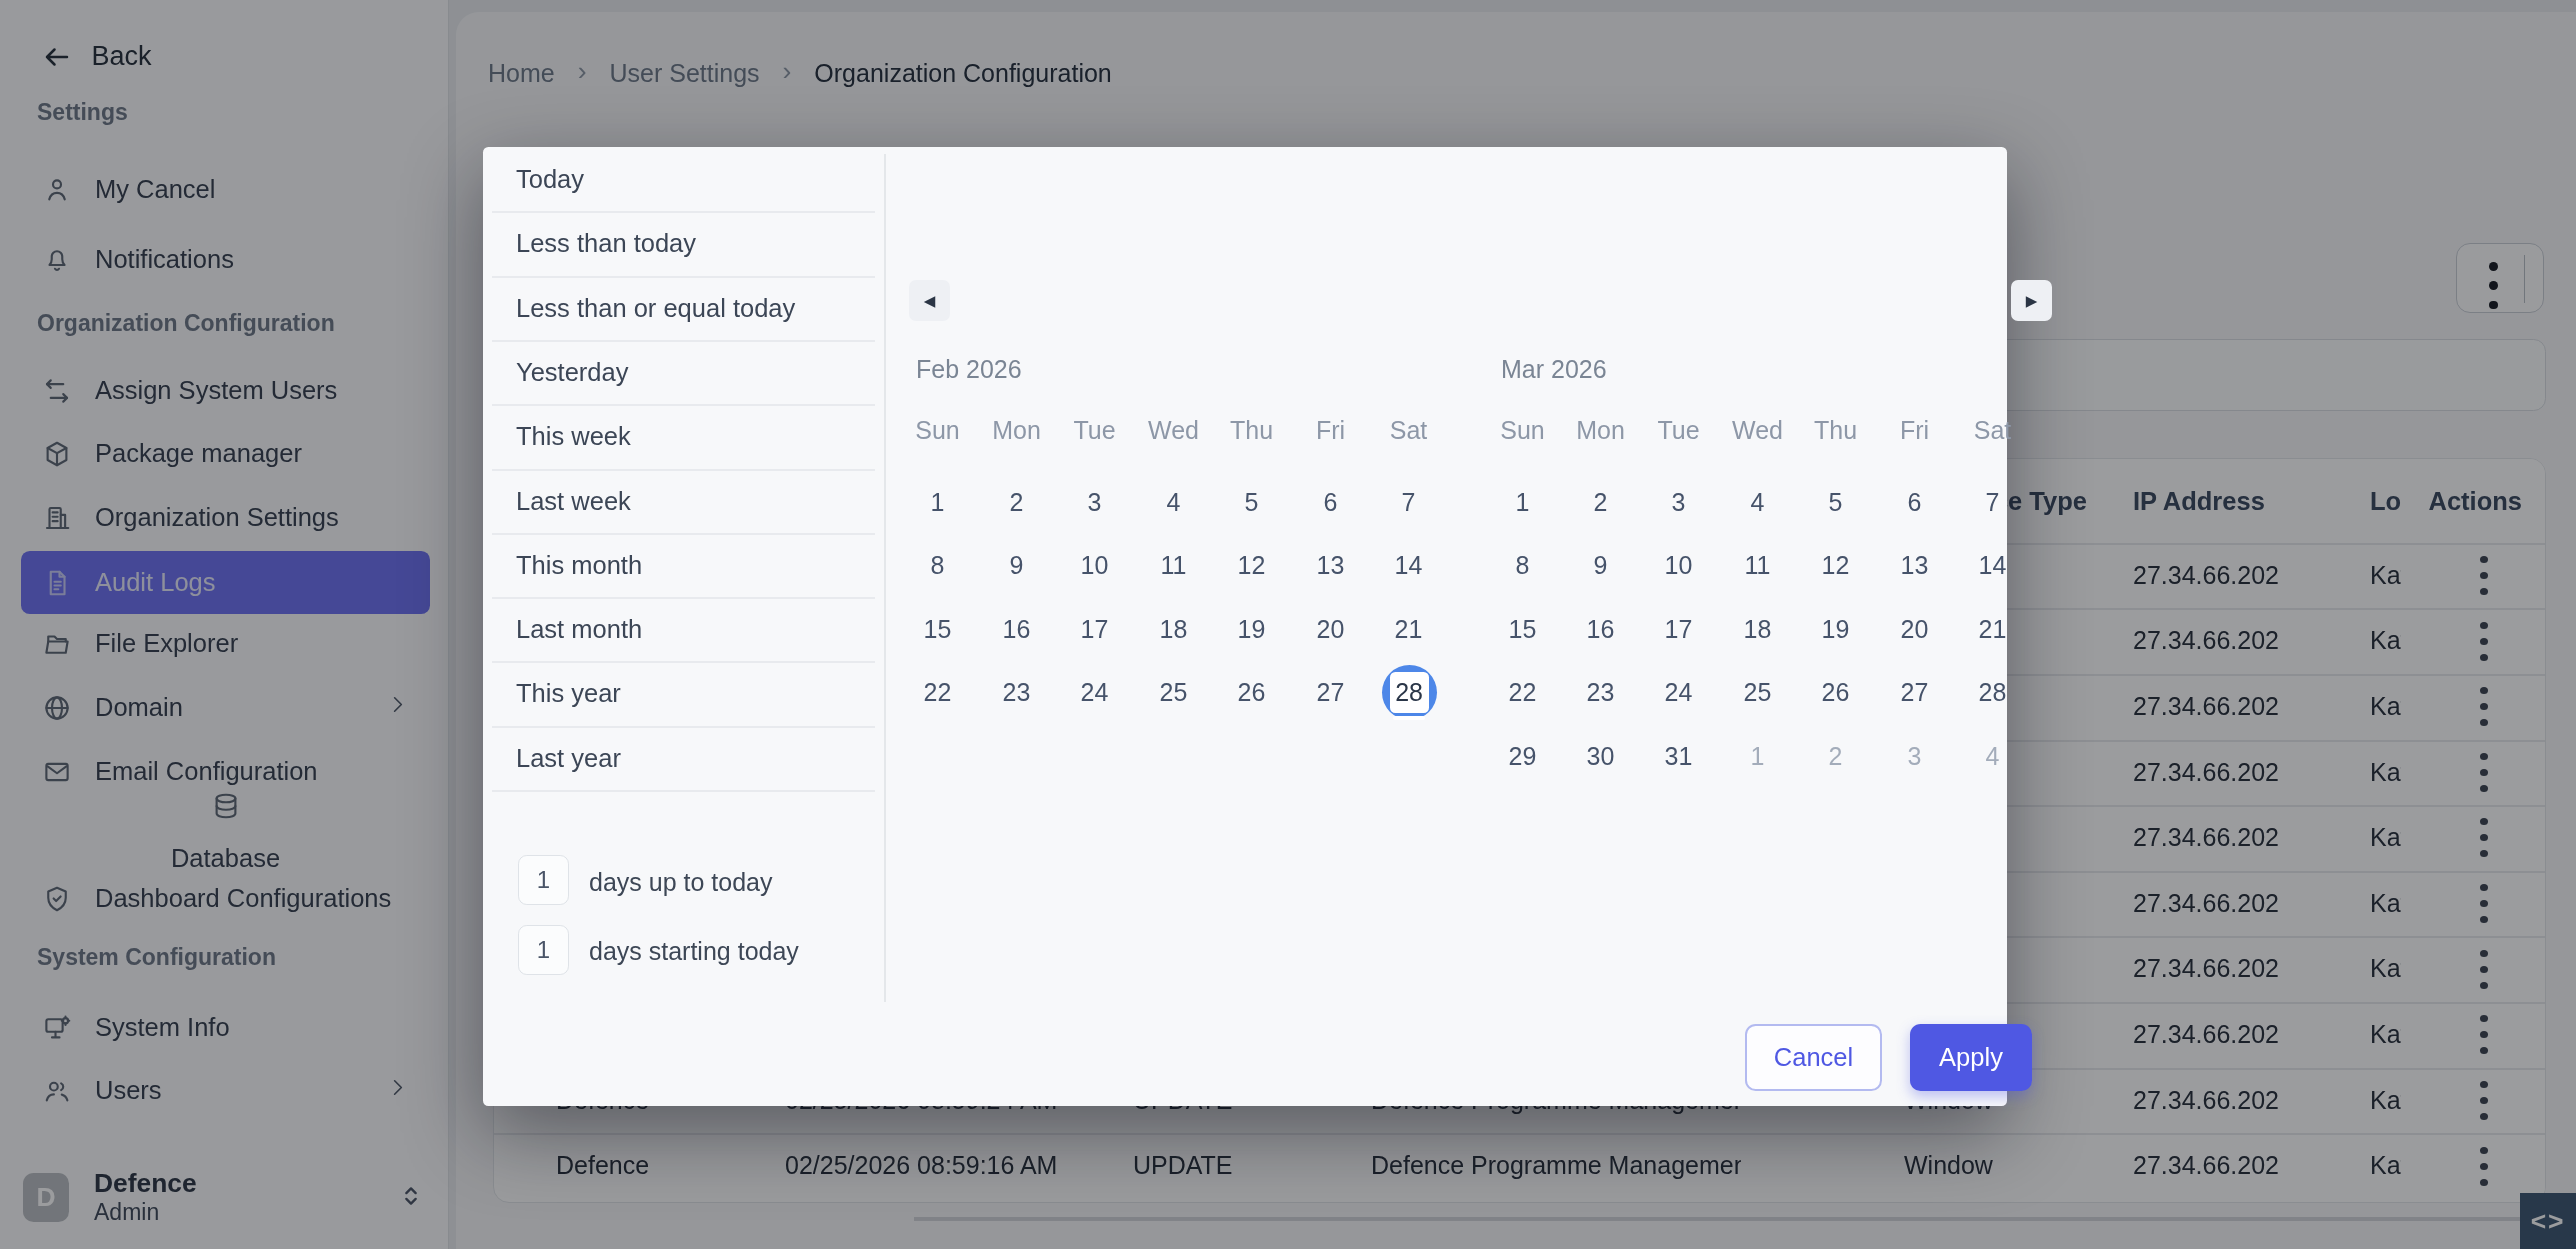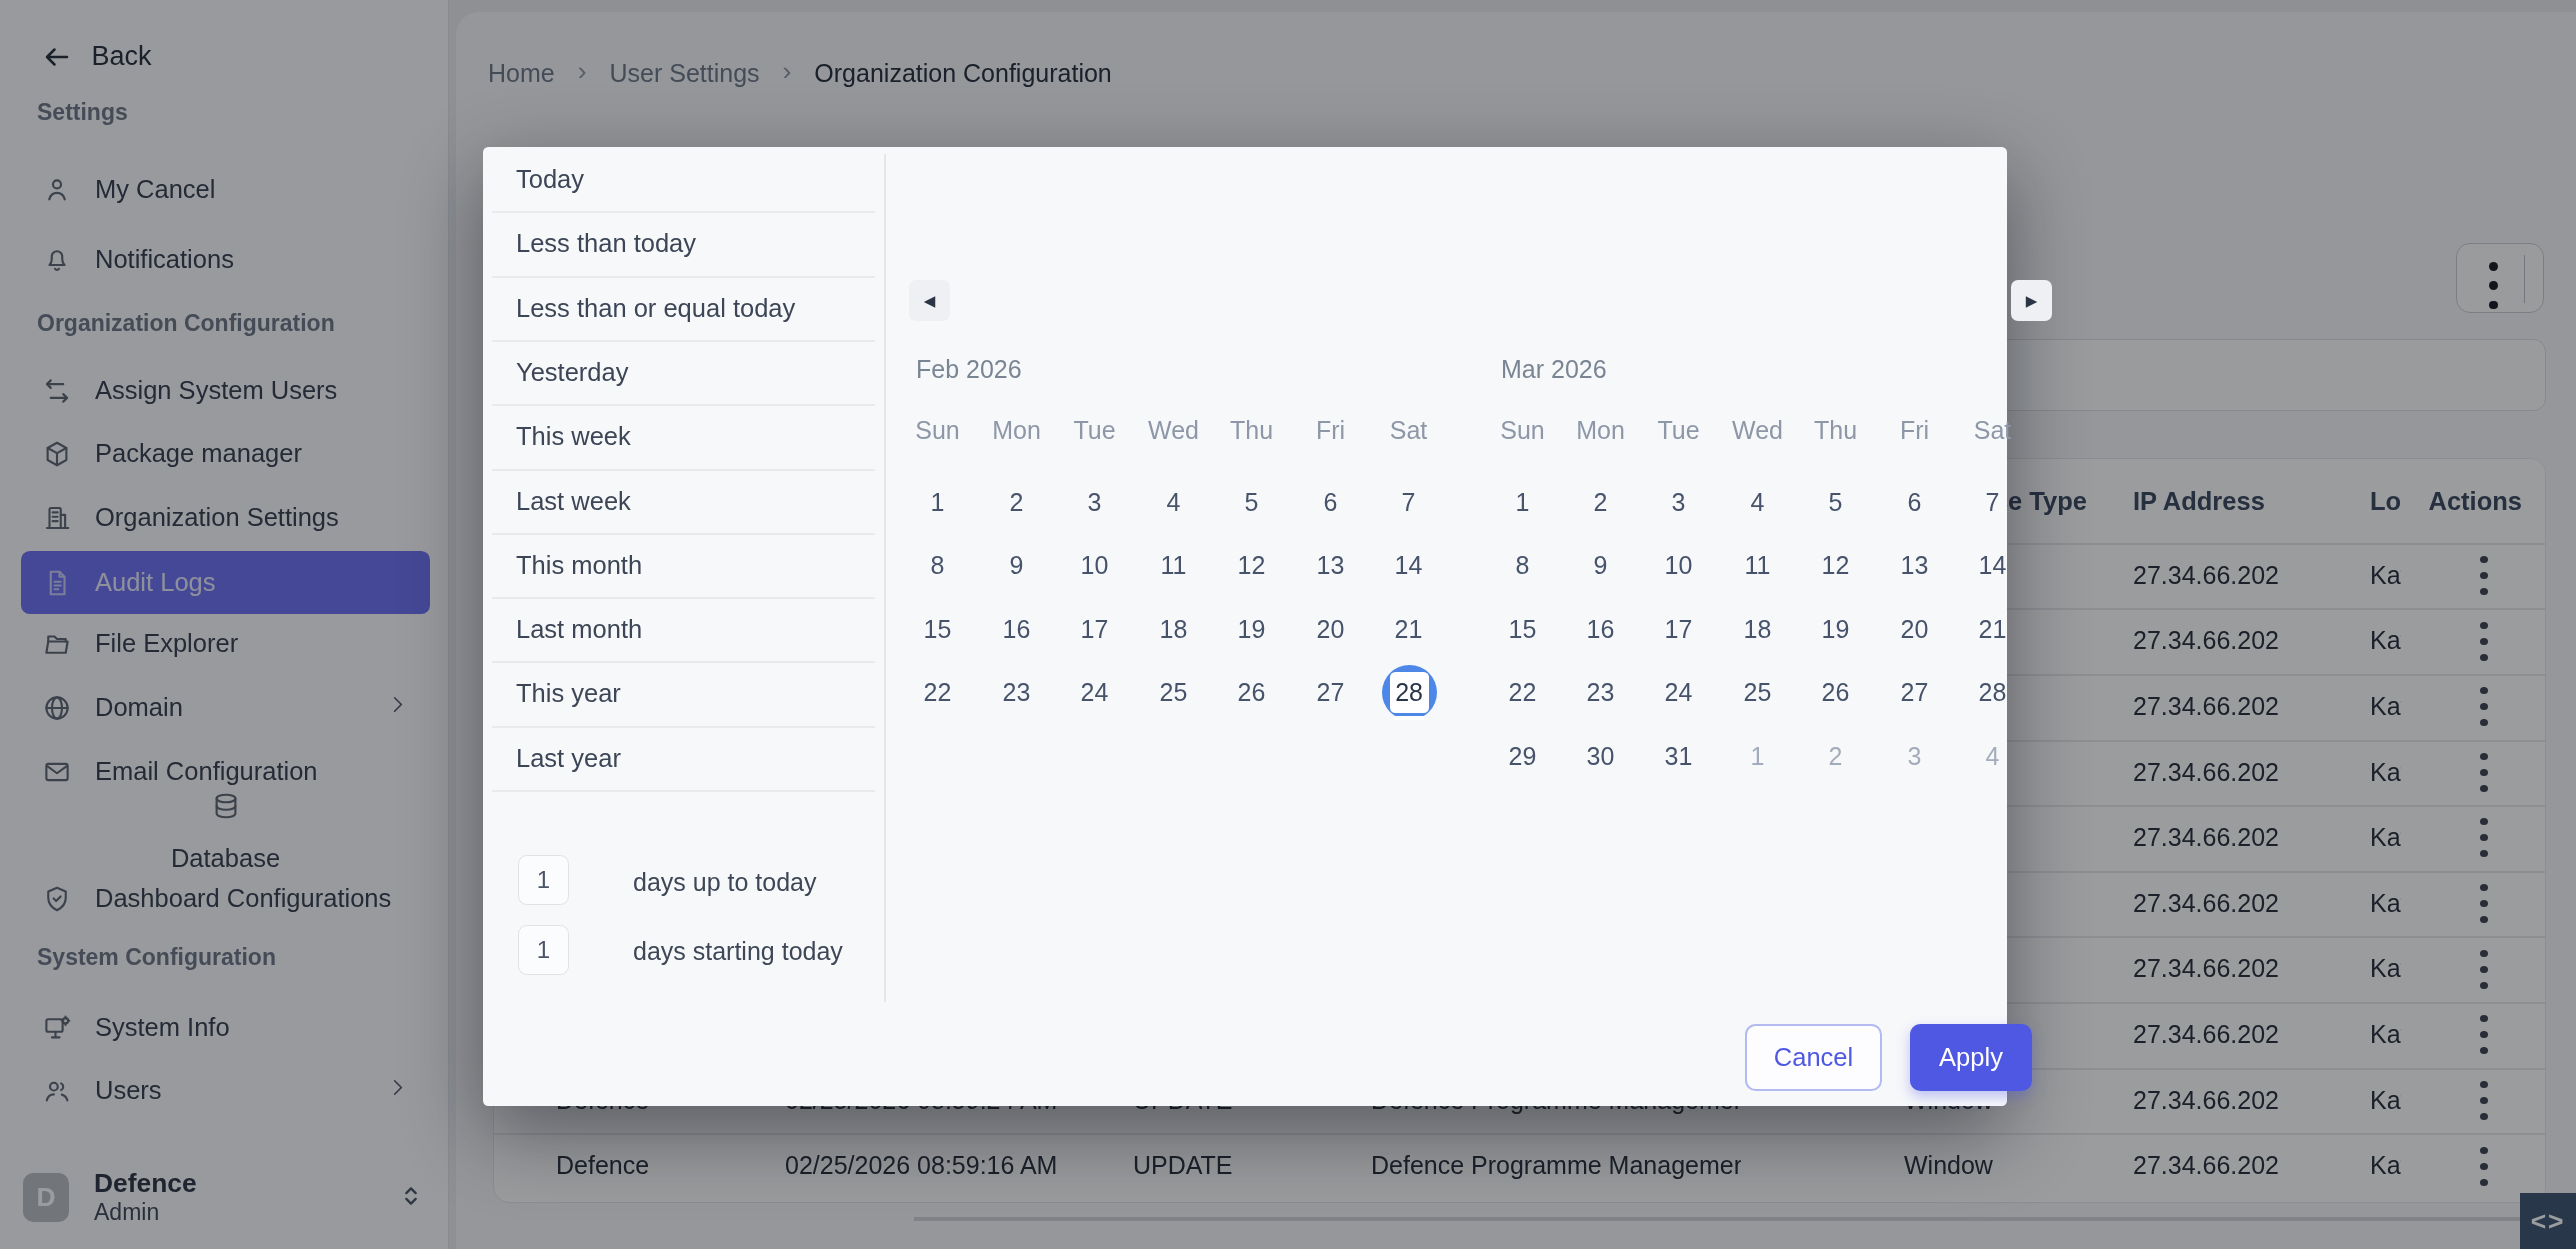--- a/index.html
+++ b/index.html
@@ -63,21 +63,21 @@
 
   #code-btn { position:absolute; right:0; bottom:0; width:56px; height:56px; background:#3a536e; color:#ffffff; display:flex; align-items:center; justify-content:center; font-size:26.4px; font-weight:700; letter-spacing:1.8px; z-index:6; cursor:pointer; }
 
   
   #overlay { position:absolute; inset:0; background:rgba(16,18,24,0.42); z-index:50; }
   #modal { position:absolute; left:483px; top:147px; width:1524px; height:959px; background:#f7f8fa; border-radius:5.3px; box-shadow:0 26.4px 79px rgba(10,14,25,0.45); z-index:60; }
   #preset-col-divider { position:absolute; left:401px; top:7px; width:1.8px; height:848px; background:#e4e7ea; }
   .preset-item { position:absolute; left:0; width:401px; height:64px; display:flex; align-items:center; padding-left:33px; font-size:25.5px; color:#3c4656; cursor:pointer; }
   .preset-sep { position:absolute; left:8.8px; width:383px; height:1.8px; background:#e8eaee; }
   .custom-box { position:absolute; width:51px; height:50px; border:1.8px solid #dfe3e8; border-radius:8.8px; background:#fbfcfd; display:flex; align-items:center; justify-content:center; font-size:24px; color:#4a5568; }
-  .custom-label { position:absolute; font-size:25px; color:#3d4756;margin-left:44px; }
+  .custom-label { position:absolute; font-size:25px; color:#3d4756; }
 
   #date-display { position:absolute; left:432px; top:11.5px; width:1123px; height:67px; background:#f0f2f4; border:1.8px solid #e2e5e9; border-radius:8.8px; display:flex; align-items:center; justify-content:center; font-size:25.5px; color:#97a1ae; cursor:text; }
   .nav-btn { position:absolute; top:133px; width:41px; height:41px; background:#eef0f4; border-radius:7px; display:flex; align-items:center; justify-content:center; font-size:15px; color:#2b3545; cursor:pointer; }
   #nav-prev { left:426px; }
   #nav-next { left:1528px; }
   #nav-title { position:absolute; left:705px; top:138px; width:559px; text-align:center; font-size:26.4px; font-weight:700; color:#2c3950; }
   .month-label { position:absolute; top:208px; font-size:25px; font-weight:400; color:#7a8594; }
   #month-label-0 { left:433px; }
   #month-label-1 { left:1018px; }
   .wd { position:absolute; top:269px; width:79px; margin-left:-40px; text-align:center; font-size:25px; color:#8d97a7; }

